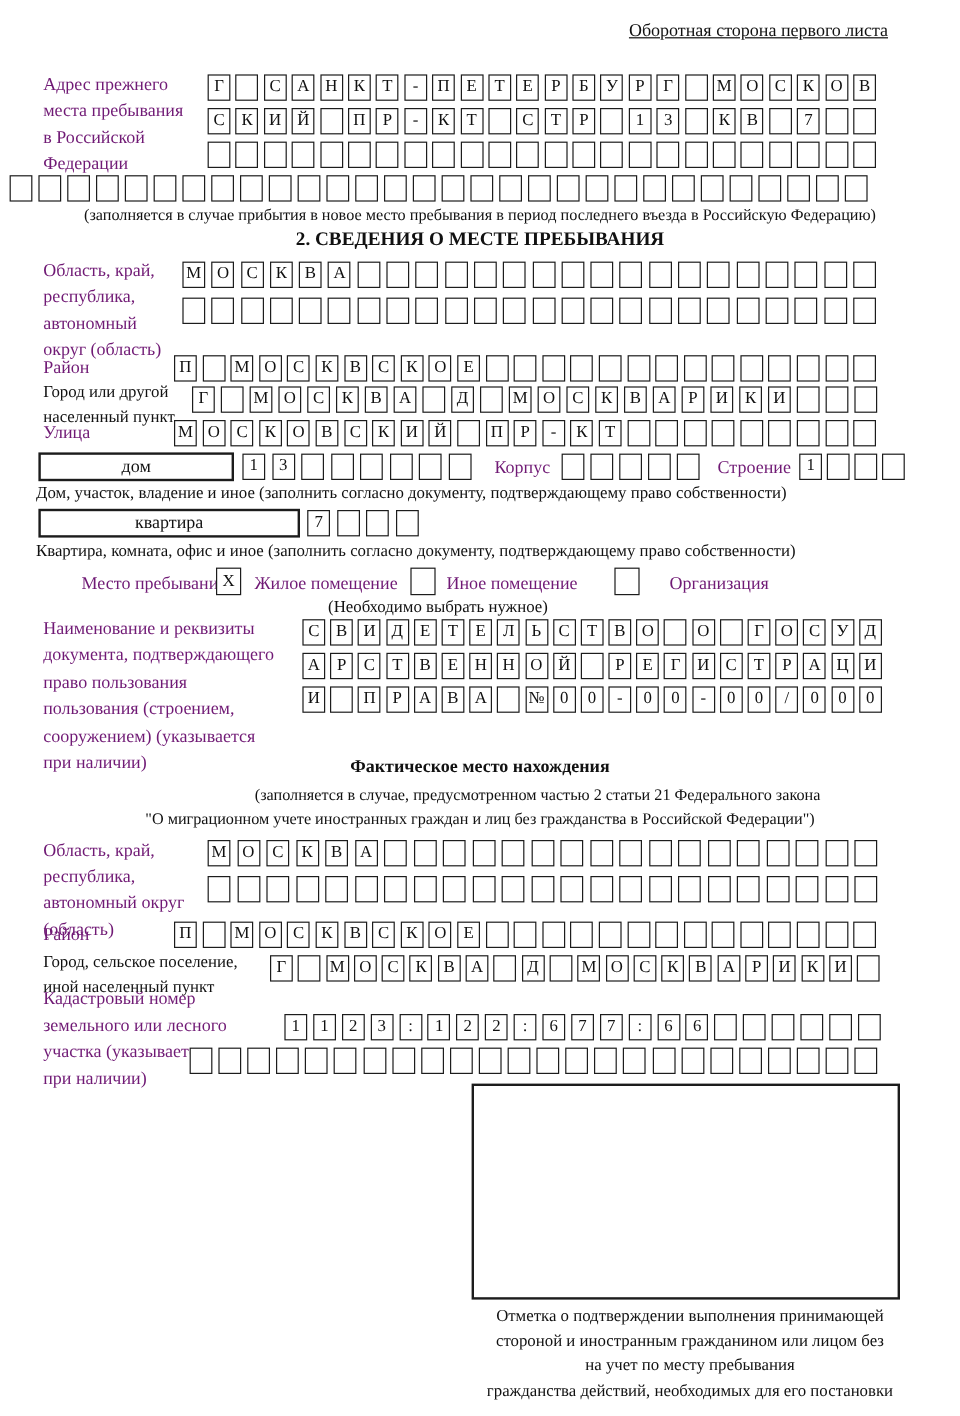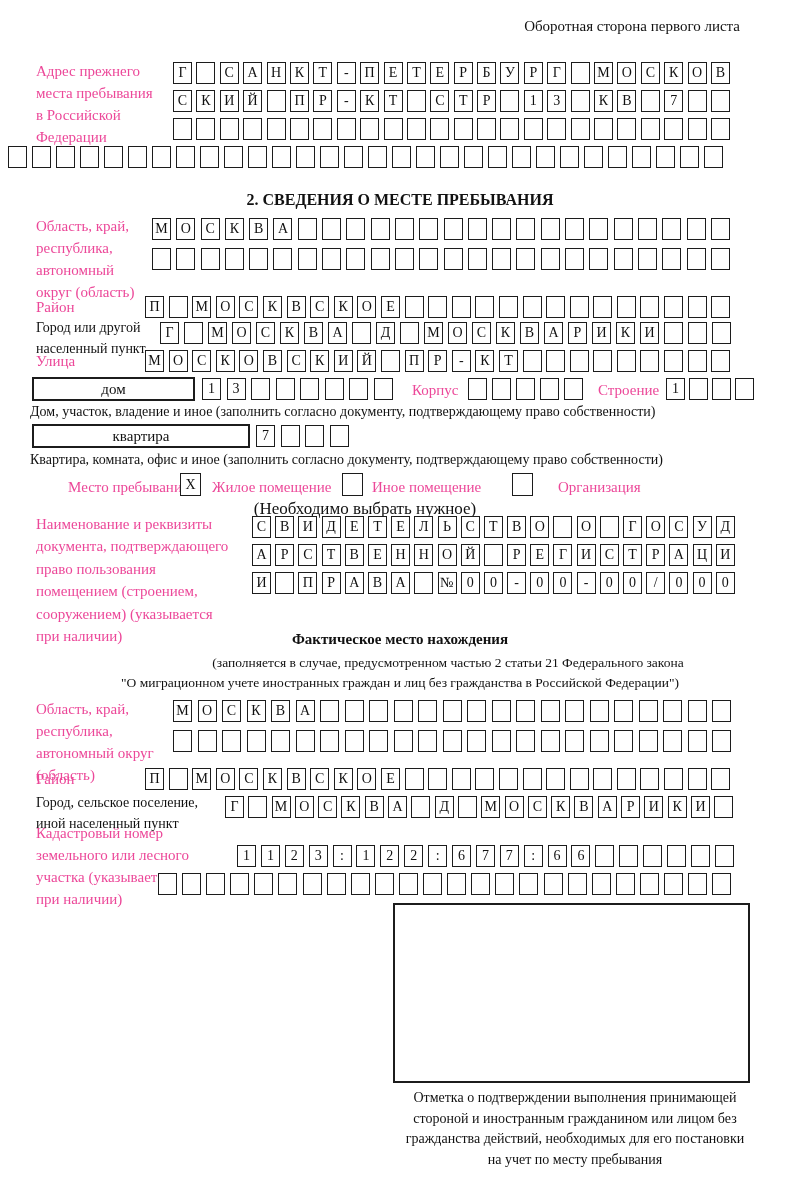--- a/index.html
+++ b/index.html
@@ -1,23 +1,23 @@
 <!DOCTYPE html>
 <html><head>
 <meta charset="utf-8">
 <style>
   html,body{margin:0;padding:0;background:#fff;}
   .page{
     position:relative;width:800px;height:1180px;background:#fff;
     font-family:"Liberation Serif","DejaVu Serif",serif;color:#111;overflow:hidden;
   }
   .abs{position:absolute;}
-  .lbl{font-size:15px;line-height:22px;color:#ec4899;}
+  .lbl{font-size:15px;line-height:22px;color:#701a75;}
   .lbl-sm{font-size:14px;line-height:21px;}
-  .hdr-note{font-size:15px;}
+  .hdr-note{font-size:15px;text-decoration:underline;}
   .sec-title{font-weight:bold;font-size:16px;text-align:center;width:800px;}
   .sub-title{font-weight:bold;font-size:15px;text-align:center;width:800px;}
   .note{font-size:13.5px;text-align:center;width:800px;}
   .note-left{font-size:14px;}
   .cellrow{display:flex;}
   .cell{
     flex:none;width:17px;height:20px;border:1.5px solid #1c1c1c;
     display:flex;align-items:center;justify-content:center;
     font-size:14px;line-height:20px;background:#fff;
   }
@@ -148,20 +148,21 @@
       <span class="cell"></span>
       <span class="cell"></span>
       <span class="cell"></span>
       <span class="cell"></span>
       <span class="cell"></span>
       <span class="cell"></span>
       <span class="cell"></span>
       <span class="cell"></span>
       <span class="cell"></span>
     </div>
+  <div class="abs note" style="left:0;top:171px;">(заполняется в случае прибытия в новое место пребывания в период последнего въезда в Российскую Федерацию)</div>
 
   <div class="abs sec-title" style="left:0;top:191px;">2. СВЕДЕНИЯ О МЕСТЕ ПРЕБЫВАНИЯ</div>
 
   <div class="abs lbl" style="left:36px;top:215px;">
       <div>Область, край,</div>
       <div>республика,</div>
       <div>автономный</div>
       <div>округ (область)</div>
     </div>
   <div class="abs cellrow" style="left: 152px; top: 218px; gap: 5.3px;">
@@ -343,27 +344,27 @@
     </div>
   <div class="abs note-left" style="left:30px;top:452px;">Квартира, комната, офис и иное (заполнить согласно документу, подтверждающему право собственности)</div>
 
   <div class="abs lbl" style="left:36px;top:476px;margin-left:32px;">Место пребывания:</div>
   <div class="abs chk" style="left:180px;top:473px;">X</div>
   <div class="abs lbl" style="left:212px;top:476px;">Жилое помещение</div>
   <div class="abs chk" style="left:342px;top:473px;"></div>
   <div class="abs lbl" style="left:372px;top:476px;">Иное помещение</div>
   <div class="abs chk" style="left:512px;top:473px;"></div>
   <div class="abs lbl" style="left:558px;top:476px;">Организация</div>
-  <div class="abs" style="left:165px;top:499px;width:400px;text-align:center;font-size:17px;">(Необходимо выбрать нужное)</div>
+  <div class="abs" style="left:165px;top:499px;width:400px;text-align:center;font-size:14px;">(Необходимо выбрать нужное)</div>
 
   <div class="abs lbl" style="left:36px;top:513px;line-height:22.4px;">
       <div>Наименование и реквизиты</div>
       <div>документа, подтверждающего</div>
       <div>право пользования</div>
-      <div>помещением (строением,</div>
+      <div>пользования (строением,</div>
       <div>сооружением) (указывается</div>
       <div>при наличии)</div>
     </div>
   <div class="abs cellrow" style="left: 252px; top: 516px; gap: 4.2px;">
       <span class="cell">С</span>
       <span class="cell">В</span>
       <span class="cell">И</span>
       <span class="cell">Д</span>
       <span class="cell">Е</span>
       <span class="cell">Т</span>
@@ -602,17 +603,17 @@
       <span class="cell"></span>
       <span class="cell"></span>
       <span class="cell"></span>
       <span class="cell"></span>
     </div>
 
   <div class="abs stamp" style="left:393px;top:903px;width:353px;height:176px;"></div>
   <div class="abs stamp-cap" style="left:360px;top:1088px;width:430px;">
       <div>Отметка о подтверждении выполнения принимающей</div>
       <div>стороной и иностранным гражданином или лицом без</div>
+      <div>на учет по месту пребывания</div>
       <div>гражданства действий, необходимых для его постановки</div>
-      <div>на учет по месту пребывания</div>
     </div>
 
 </div>
 
 </body></html>

